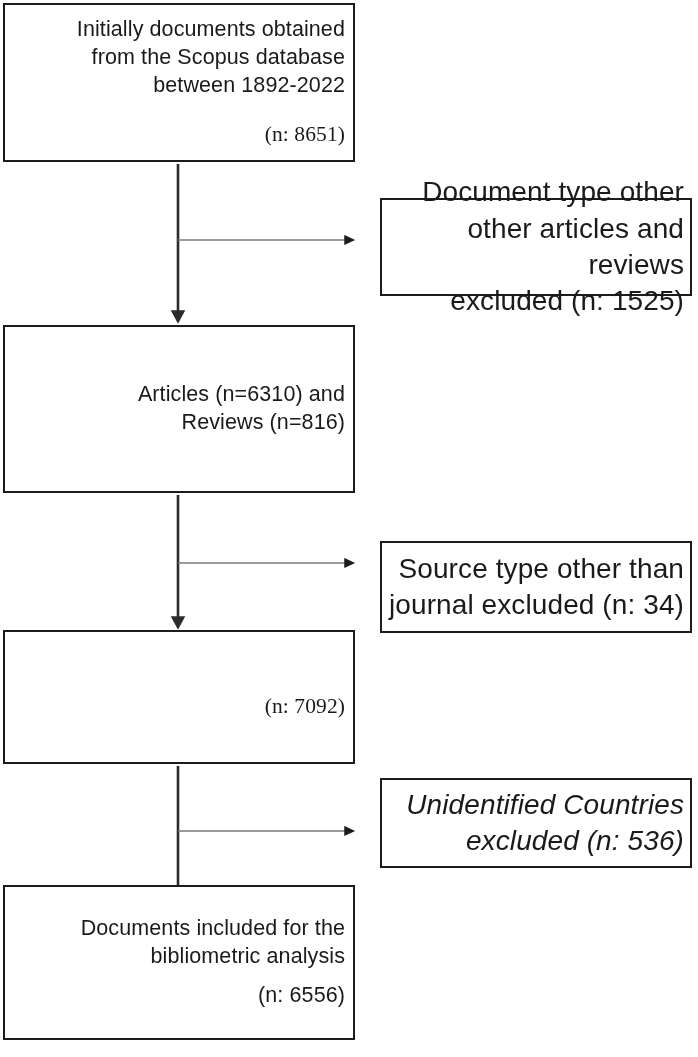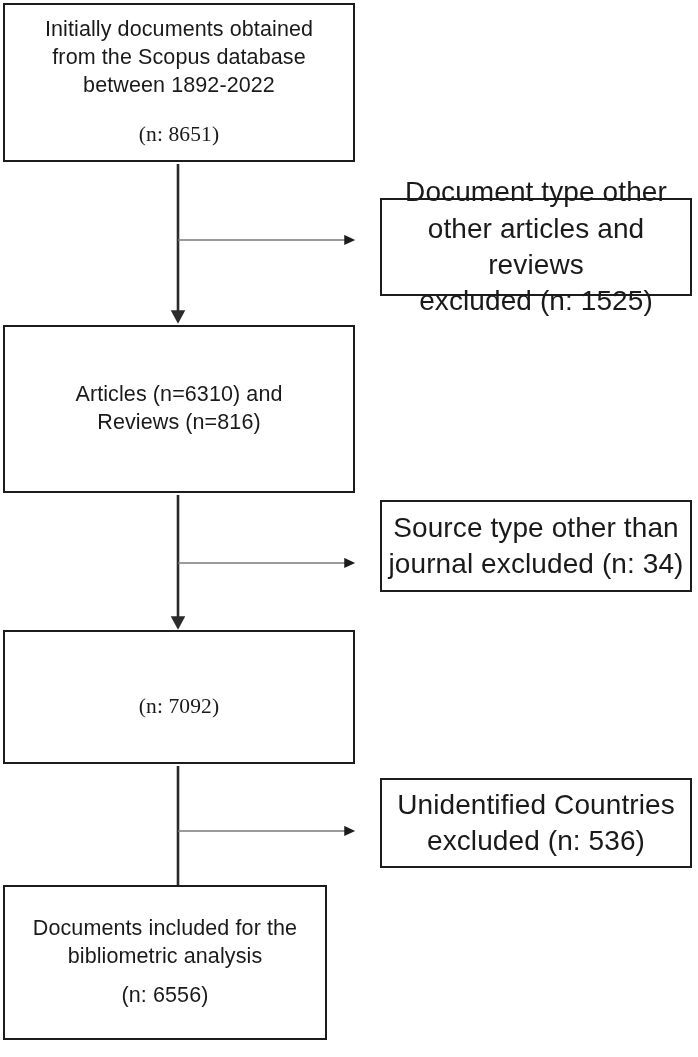--- a/index.html
+++ b/index.html
@@ -22,21 +22,21 @@
   
   .flow-box {
     position: absolute;
     box-sizing: border-box;
     border: 2.5px solid #1c1c1c;
     background: #ffffff;
     display: flex;
     flex-direction: column;
     align-items: center;
     justify-content: center;
-    text-align: center;
+    text-align: right;
     line-height: 1.30;
     color: #1a1a1a;
     letter-spacing: 0.1px;
   }
   .flow-box .line-block {
     display: block;
     width: 100%;
   }
   .box-main {
     font-size: 21.5px;
@@ -49,25 +49,25 @@
     margin-top: 0.95em;
     font-family: Liberation Serif, serif;
   }
   .count-line-tight {
     margin-top: 0.55em;
   }
   
   #box-initial      { left: 3px;  top: 3px;    width: 352px; height: 159px; padding: 0 8px; }
   #box-articles     { left: 3px;  top: 325px;  width: 352px; height: 168px; padding: 0 8px; }
   #box-journals     { left: 3px;  top: 630px;  width: 352px; height: 134px; padding: 0 8px; }
-  #box-included     { left: 3px;  top: 885px;  width: 324px; height: 155px; padding: 0 8px; }
+  #box-included     { left: 3px;  top: 885px;  width: 352px; height: 155px; padding: 0 8px; }
   
   #box-excl-doctype { left: 380px; top: 198px; width: 312px; height: 98px; padding: 0 6px; }
-  #box-excl-source  { left: 380px; top: 500px; width: 312px; height: 92px; padding: 0 6px; }
-  #box-excl-country { left: 380px; top: 778px; width: 312px; height: 90px; padding: 0 6px; }
+  #box-excl-source  { left: 380px; top: 541px; width: 312px; height: 92px; padding: 0 6px; }
+  #box-excl-country { left: 380px; top: 778px; width: 312px; height: 90px; padding: 0 6px; font-style: italic; }
   
   .arrow-svg {
     position: absolute;
     left: 0;
     top: 0;
     width: 698px;
     height: 1057px;
     pointer-events: none;
   }
 </style>

